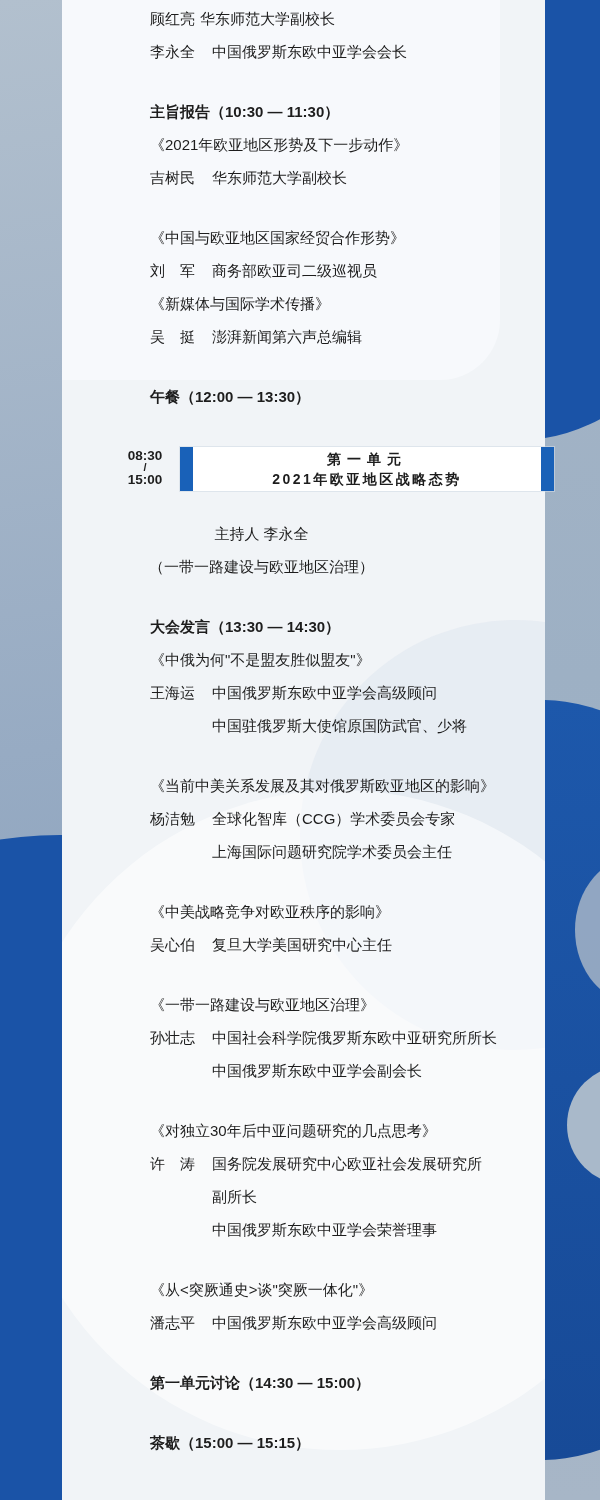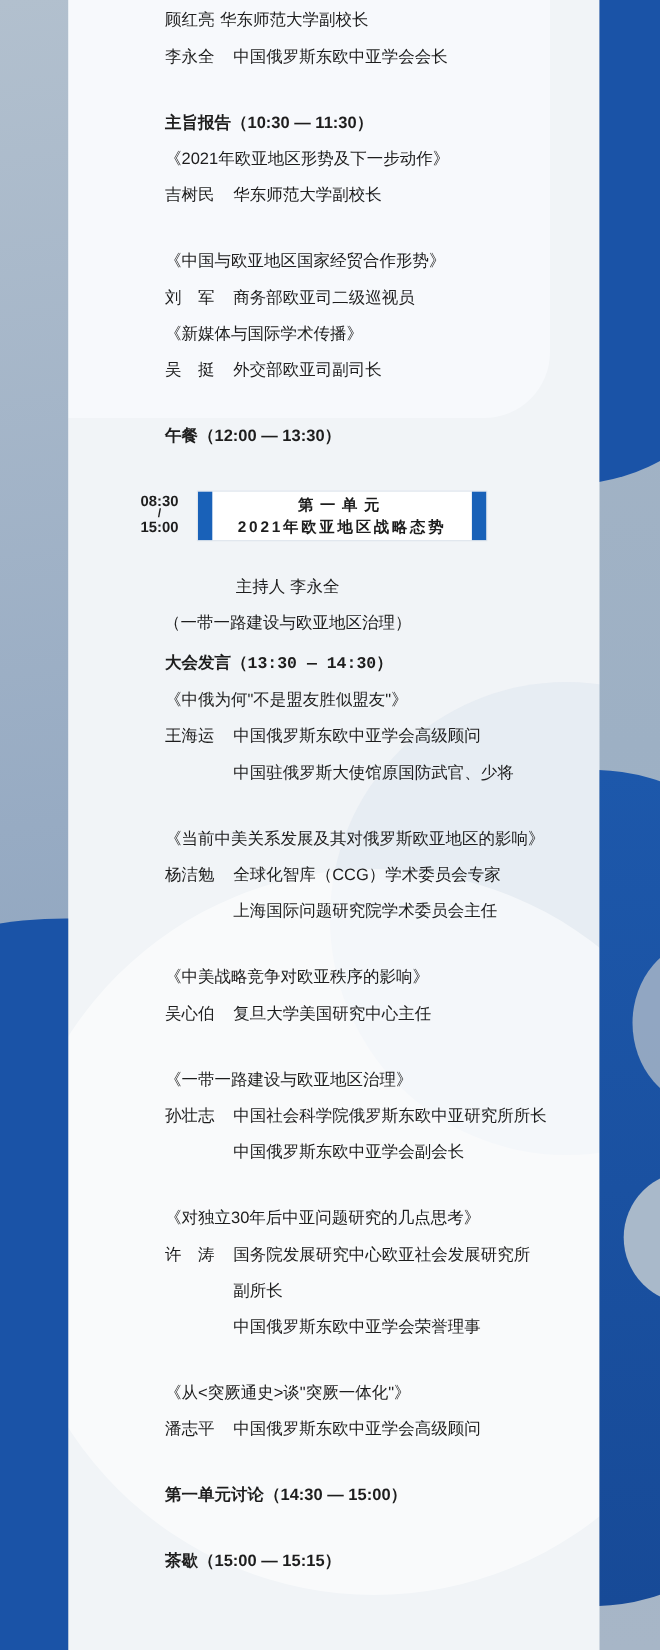--- a/index.html
+++ b/index.html
@@ -65,31 +65,31 @@
   .cont { padding-left:62px; }
   .center-line { margin-left:-88px; width:399px; text-align:center; }
   
   .unit-block { position:relative; margin-top:34px; height:44px; }
   .unit-time {
     position:absolute; left:-34px; top:1px; width:58px;
     font-size:13.5px; font-weight:bold; text-align:center; line-height:15px;
   }
   .unit-time .slash { font-size:11px; line-height:9px; }
   .unit-box {
-    position:relative; margin-left:30px; width:262px; height:44px;
+    position:relative; margin-left:30px; width:374px; height:44px;
     background:#ffffff; display:flex; align-items:stretch;
     box-shadow:0 0 0 1px rgba(210,218,228,.6);
   }
   .unit-box .bar { width:13px; background:#1961b8; }
   .unit-title { flex:1; text-align:center; padding-top:2px; }
   .unit-title div { font-size:14px; font-weight:bold; line-height:20px; }
   .unit-title .t1 { letter-spacing:6px; }
   .unit-title .t2 { letter-spacing:2.5px; }
   .chair-block { margin-top:26px; }
-  .after-chair { margin-top:4px;font-family:Liberation Mono, monospace; }
+  .after-chair { margin-top:27px; }
 </style>
 </head>
 <body>
 
 <div class="deco deco-panel"></div>
 <div class="deco deco-circle-b"></div>
 <div class="deco deco-circle-a"></div>
 <div class="deco left-strip">
   <div class="blue-ball"></div>
 </div>
@@ -115,21 +115,21 @@
     <span class="name">吉树民</span><span>华东师范大学副校长</span>
   </div>
 
   <div class="line paper gap">《中国与欧亚地区国家经贸合作形势》</div>
   <div class="line speaker">
     <span class="name">刘　军</span><span>商务部欧亚司二级巡视员</span>
   </div>
 
   <div class="line paper">《新媒体与国际学术传播》</div>
   <div class="line speaker">
-    <span class="name">吴　挺</span><span>外交部欧亚司副司长</span>
+    <span class="name">吴　挺</span><span>澎湃新闻第六声总编辑</span>
   </div>
 
   <div class="line heading gap">午餐（12:00 — 13:30）</div>
 
   <div class="unit-block">
     <div class="unit-time">
       <div>08:30</div>
       <div class="slash">/</div>
       <div>15:00</div>
     </div>

